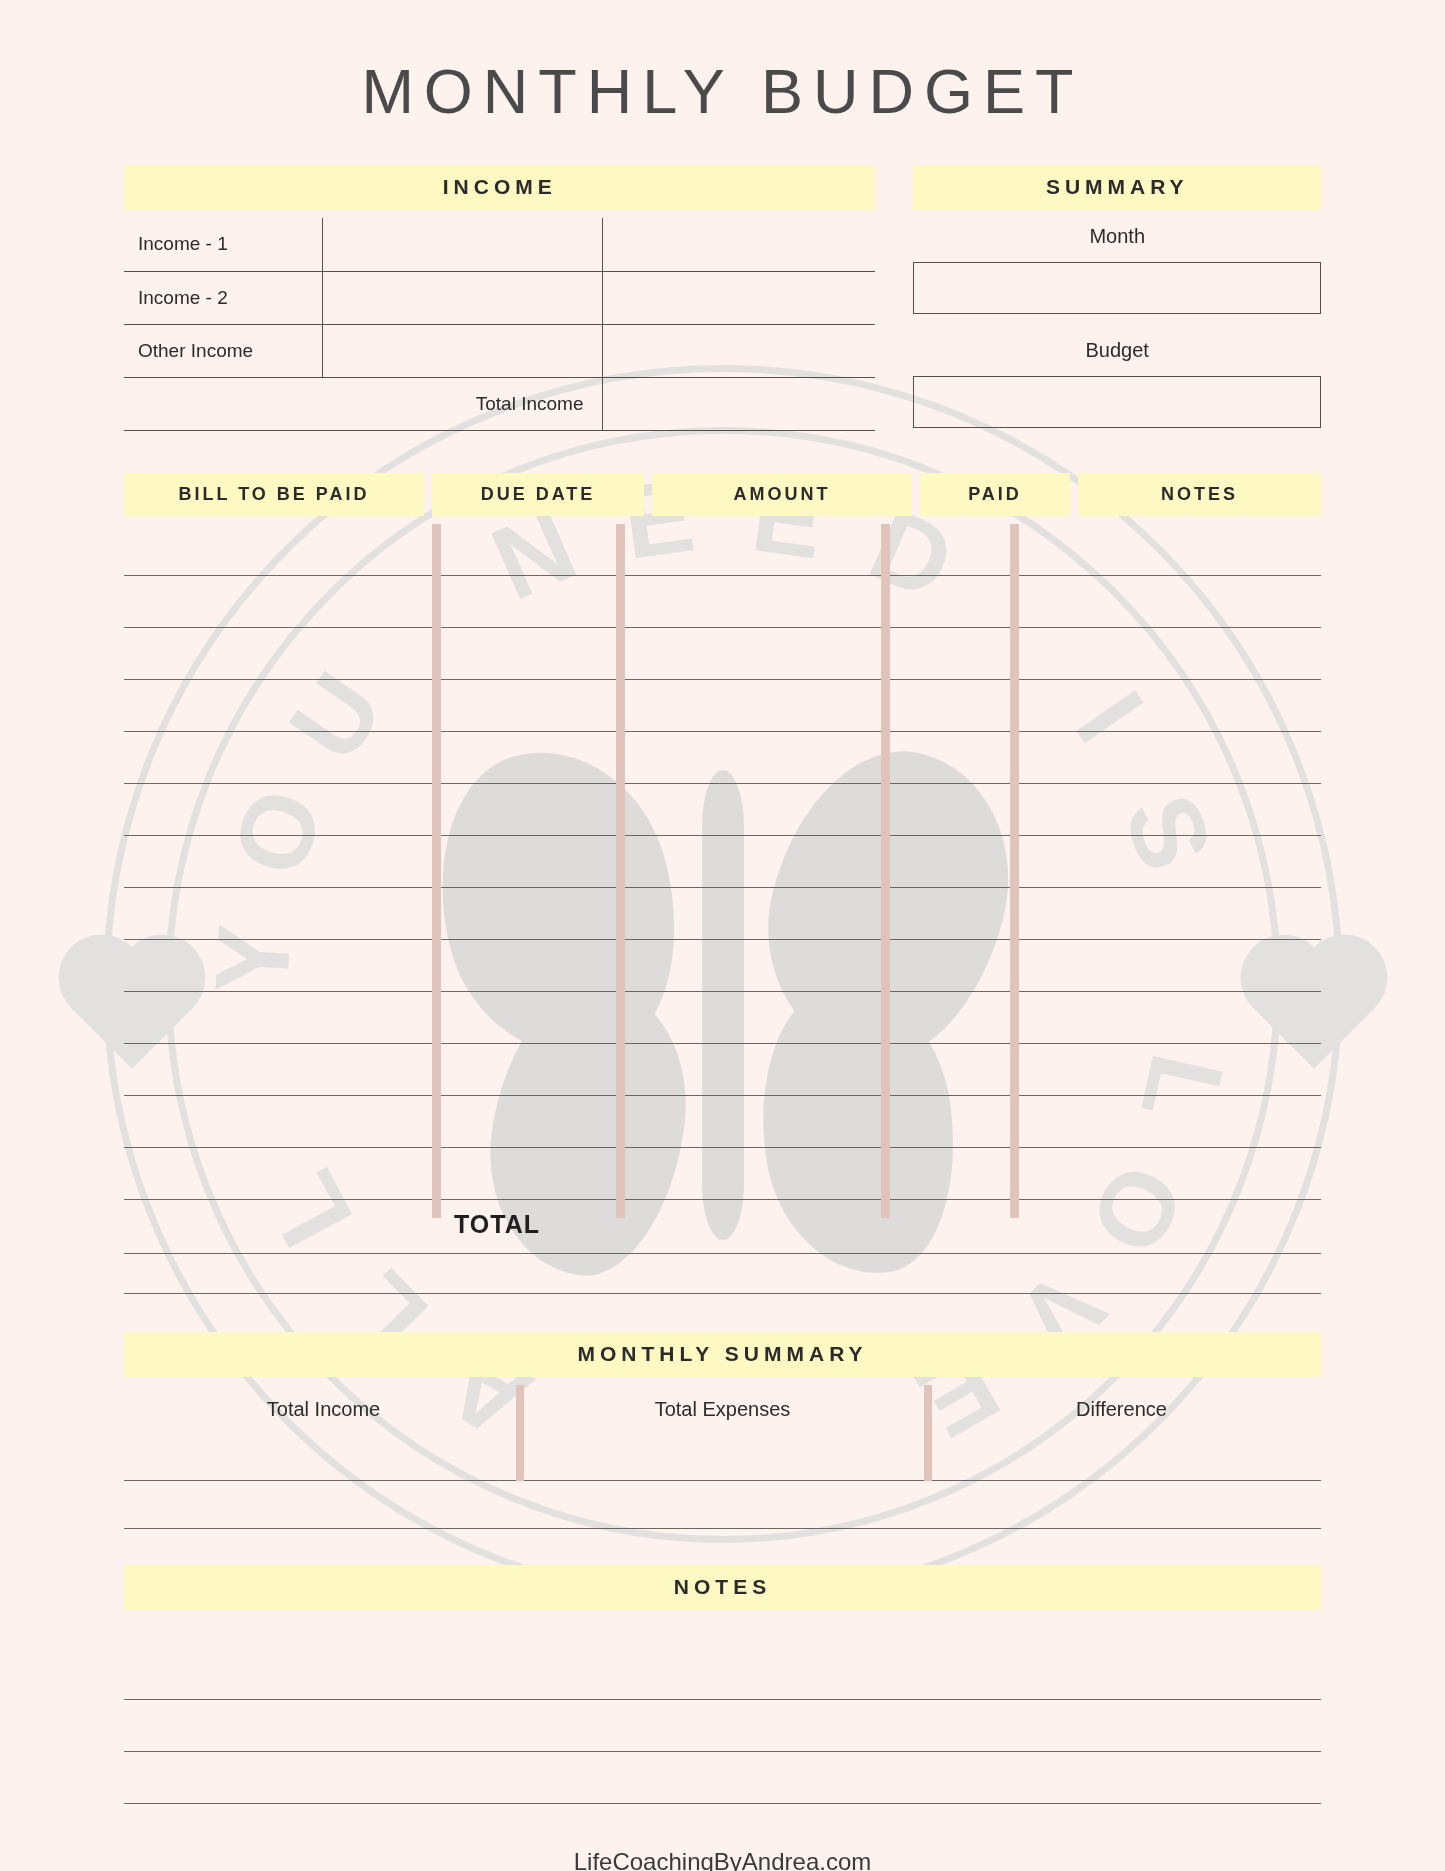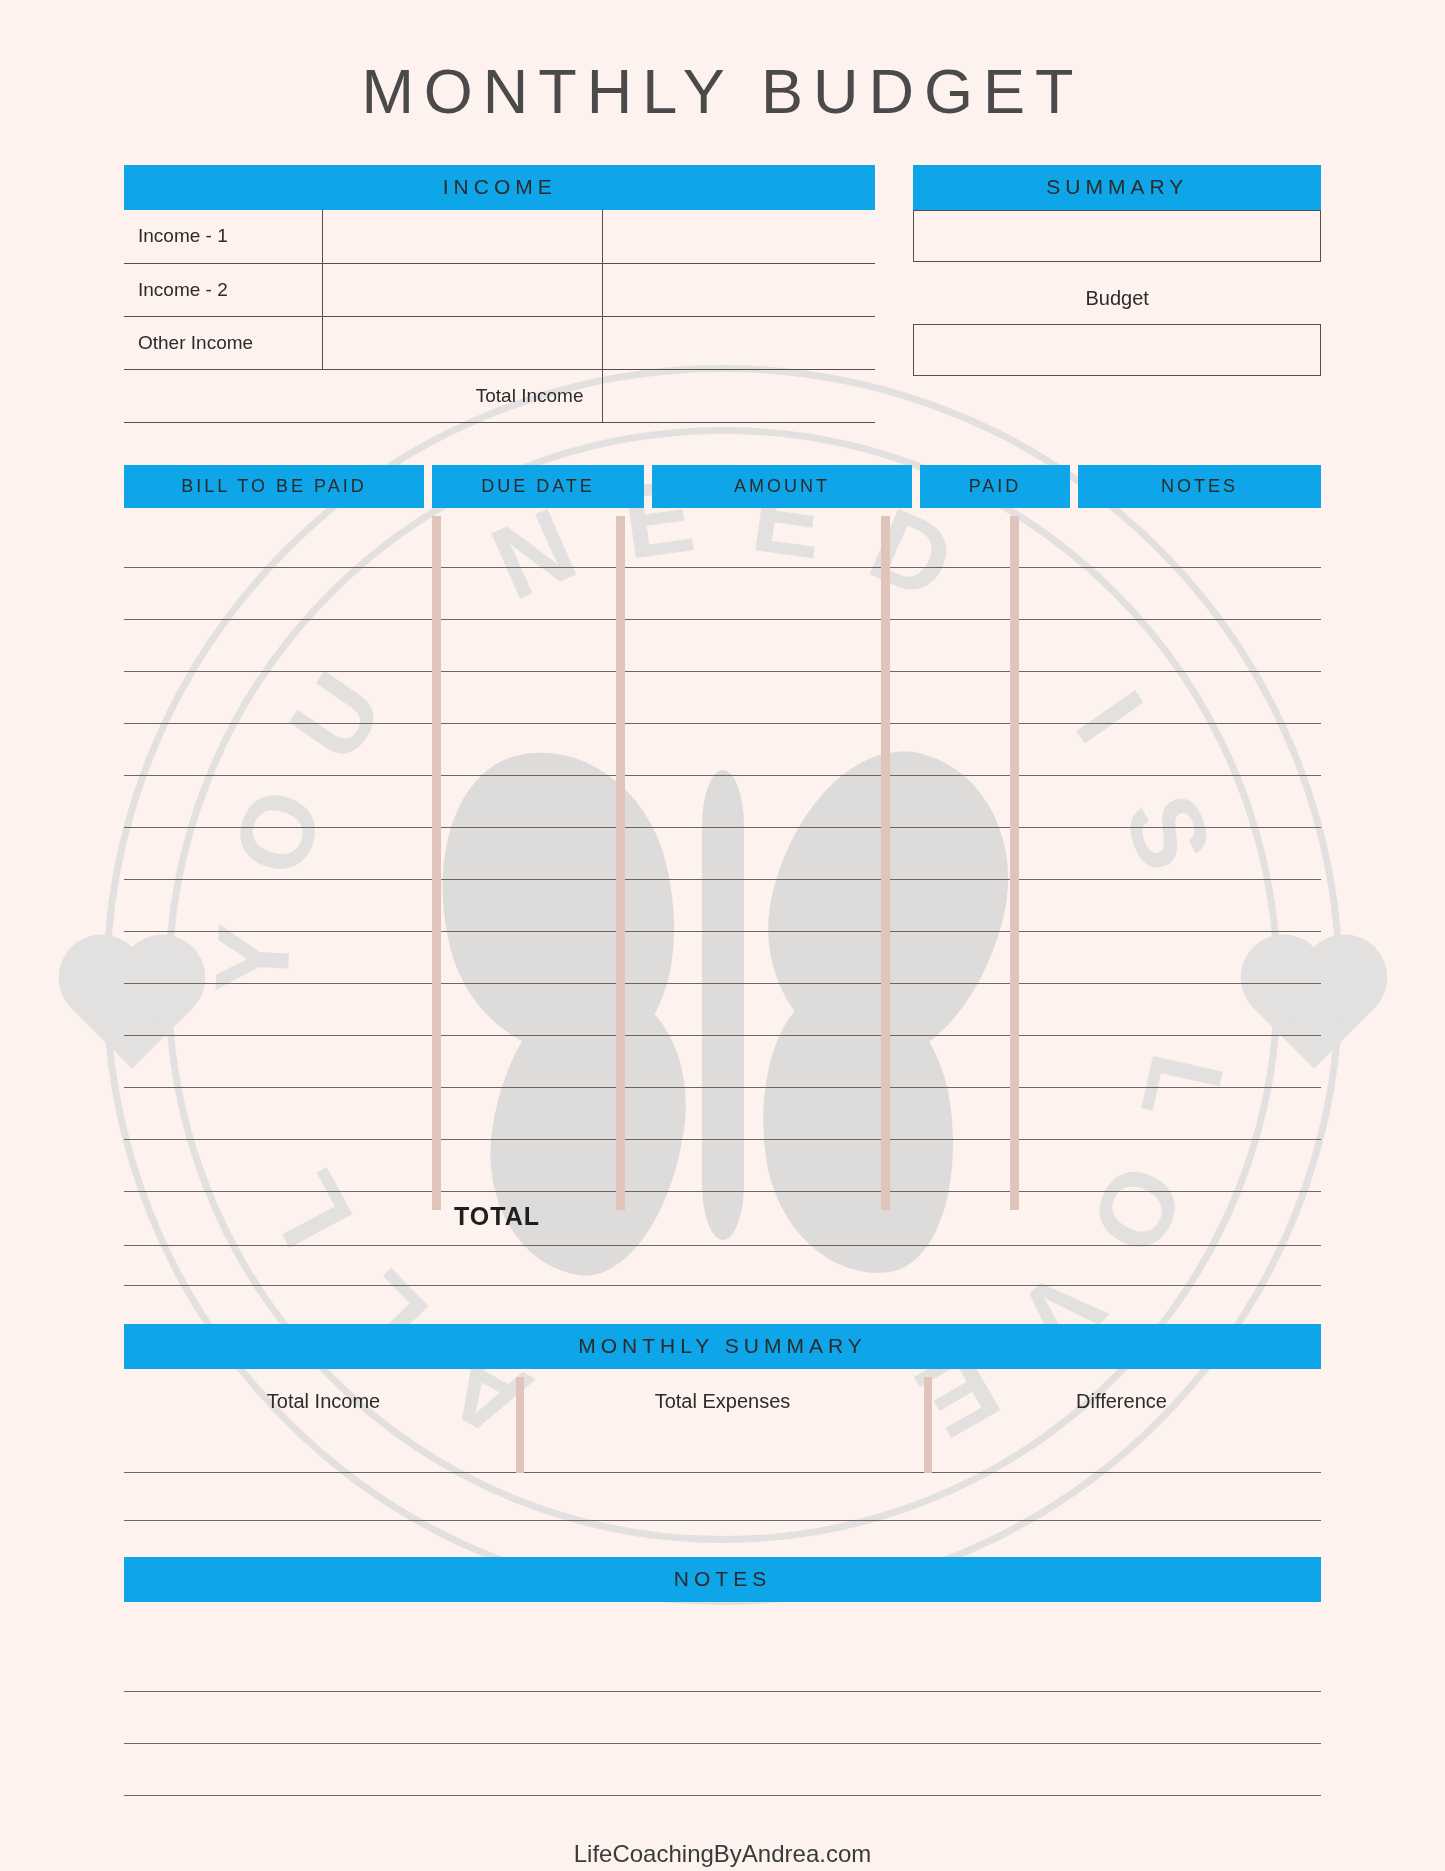--- a/index.html
+++ b/index.html
@@ -113,43 +113,43 @@
     font-size: 63px;
     letter-spacing: 10px;
     font-weight: 400;
     color: #4a4a4a;
     margin: 55px 0 0 0;
     font-family: "Liberation Sans", sans-serif;
   }
 
   
   .bar {
-    background: #0ea5e9;
+    background: #fef9c3;
     text-align: center;
     font-size: 21px;
     letter-spacing: 5px;
-    font-weight: 400;
+    font-weight: 700;
     color: #2b2b2b;
     padding: 10px 0 11px 0;
     box-sizing: border-box;
   }
 
   .row-top {
     display: flex;
     gap: 38px;
     margin: 38px 124px 0 124px;
   }
   .income-block { width: 756px; }
   .expense-block { width: 410px; }
 
   table { border-collapse: collapse; }
 
   .income-table {
     width: 100%;
-    margin-top: 0;
+    margin-top: 8px;
   }
   .income-table td {
     height: 53px;
     font-size: 19px;
     color: #2b2b2b;
     border-bottom: 1.6px solid #54504c;
     padding: 0 14px;
     box-sizing: border-box;
   }
   .income-table td.label { width: 198px; border-right: 1.6px solid #54504c; }
@@ -359,20 +359,21 @@
           <tr class="total-row">
             <td class="label total-label" colspan="2" style="width:478px;text-align:right;">Total Income</td>
             <td></td>
           </tr>
         </tbody>
           </table>
       </div>
 
       <div class="expense-block">
         <div class="bar">SUMMARY</div>
+        <div class="expense-label">Month</div>
         <div class="expense-box"></div>
         <div class="expense-gap"></div>
         <div class="expense-label">Budget</div>
         <div class="expense-box"></div>
       </div>
 
     </div>
 
     <div class="bills">
       <div class="bills-head">

